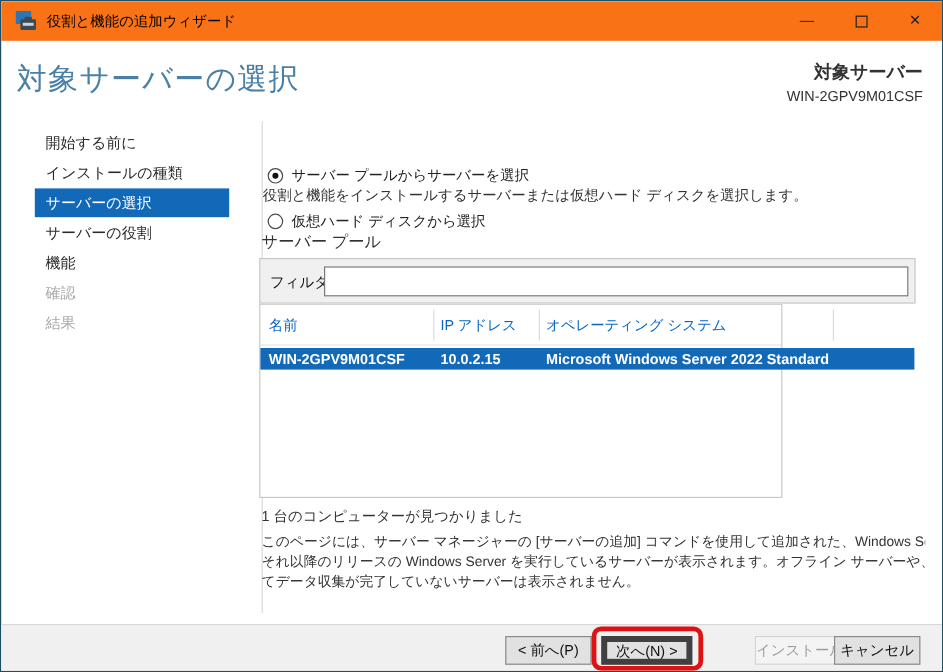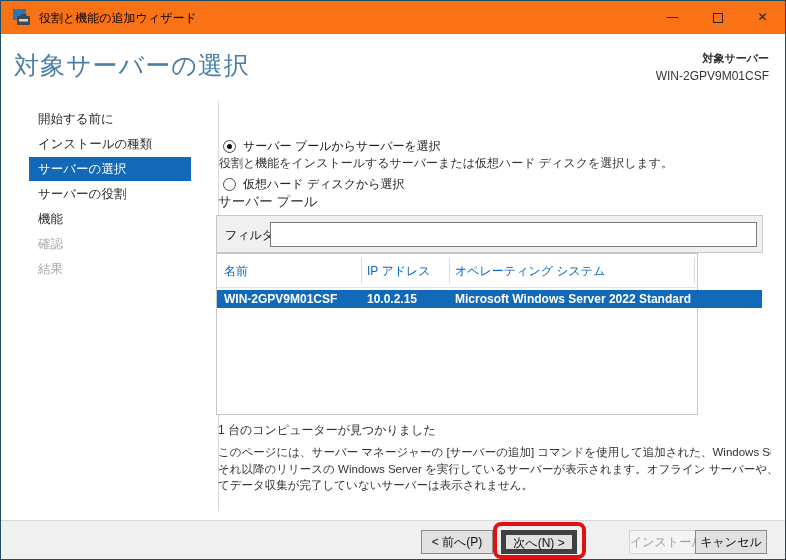--- a/index.html
+++ b/index.html
@@ -14,21 +14,21 @@
   #app-icon { position:absolute; left:12px; top:8px; width:18px; height:17px; }
   #titlebar-text { position:absolute; left:38px; top:9px; font-size:12px; color:#000; white-space:nowrap; }
   .win-ctrl { position:absolute; top:0; width:45px; height:33px; text-align:center;
               line-height:33px; font-size:12px; color:#222; cursor:default; }
   #btn-min { right:90px; } #btn-max { right:45px; } #btn-close { right:0; }
   #btn-max span { display:inline-block; width:10px; height:10px; border:1px solid #222; vertical-align:middle; }
   
   #page-title { position:absolute; left:13px; top:48px; font-size:25px; font-weight:300;
                 color:#4a80a6; letter-spacing:1px; white-space:nowrap; }
   #target-block { position:absolute; right:16px; top:50px; text-align:right; color:#333; }
-  #target-label { font-size:11px; font-weight:bold; }
+  #target-label { font-size:15px; font-weight:bold; }
   #target-server { font-size:12px; margin-top:3px; }
   
   #sidebar { position:absolute; left:13px; top:106px; width:195px; }
   .nav-item { width:162px; height:24px; line-height:24px; margin:0 0 1px 15px;
               padding-left:9px; font-size:12.5px; color:#2b2b2b; cursor:pointer; white-space:nowrap; }
   .nav-item.selected { background:#1269b8; color:#fff; }
   .nav-item.disabled { color:#a9a9a9; }
   #nav-divider { position:absolute; left:217px; top:100px; width:1px; height:410px; background:#d9d9d9; }
   
   #instruction { position:absolute; left:218px; top:106px; font-size:12px; color:#333; white-space:nowrap;margin-top:48px; }
@@ -41,21 +41,21 @@
   .radio-label { margin-left:7px; font-size:12px; color:#222; white-space:nowrap; }
   #pool-label { position:absolute; left:217px; top:192px; font-size:13.5px; color:#333; white-space:nowrap; }
   
   #filter-box { position:absolute; left:215px; top:214px; width:547px; height:38px;
                 background:#f0f0f0; border:1px solid #c8c8c8; }
   #filter-label { position:absolute; left:8px; top:11px; font-size:12px; color:#111; white-space:nowrap; }
   #filter-input { position:absolute; left:53px; top:6px; width:487px; height:25px;
                   border:1px solid #7a7a7a; background:#fff; font-size:12px; padding:0 4px;
                   font-family:inherit; outline:none; }
   
-  #server-table { position:absolute; left:215px; top:252px; width:482px; height:162px;
+  #server-table { position:absolute; left:215px; top:252px; width:436px; height:162px;
                   background:#fff; border:1px solid #c8c8c8;padding-left:35px; }
   #table-header { position:absolute; left:0; top:0; width:100%; height:34px; border-bottom:1px solid #e4e4e4; }
   .th { position:absolute; top:9px; font-size:12px; color:#0a66c2; white-space:nowrap; cursor:pointer; }
   #th-name { left:7px; } #th-ip { left:150px; } #th-os { left:238px; }
   .col-sep { position:absolute; top:4px; width:1px; height:26px; background:#dcdcdc; }
   #sep-1 { left:144px; } #sep-2 { left:232px; } #sep-3 { left:477px; }
   #table-row { position:absolute; left:0; top:36px; width:545px; height:18px;
                background:#1269b8; color:#fff; cursor:pointer; }
   .td { position:absolute; top:2px; font-size:12px; font-weight:600; white-space:nowrap; }
   #td-name { left:7px; } #td-ip { left:150px; } #td-os { left:238px; }

